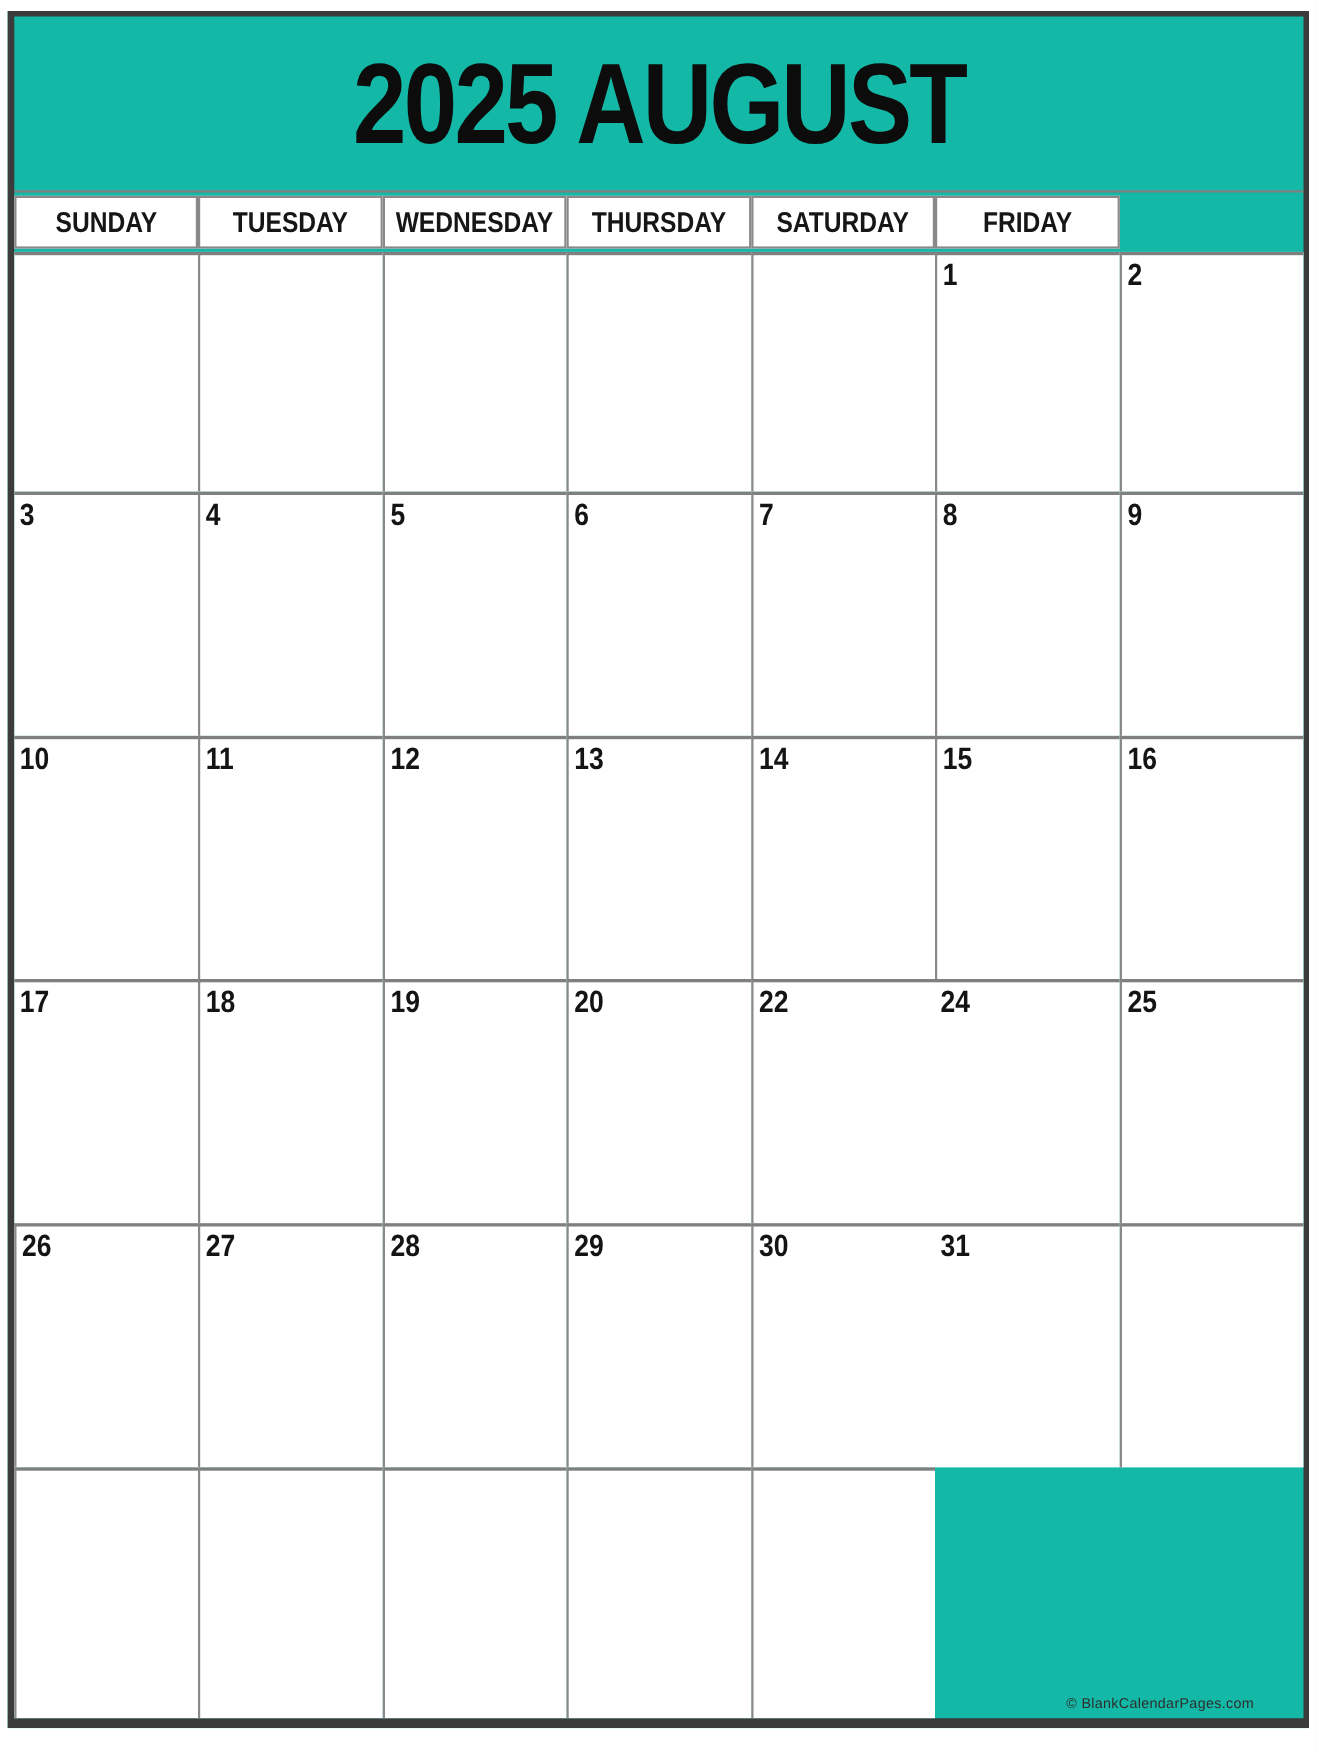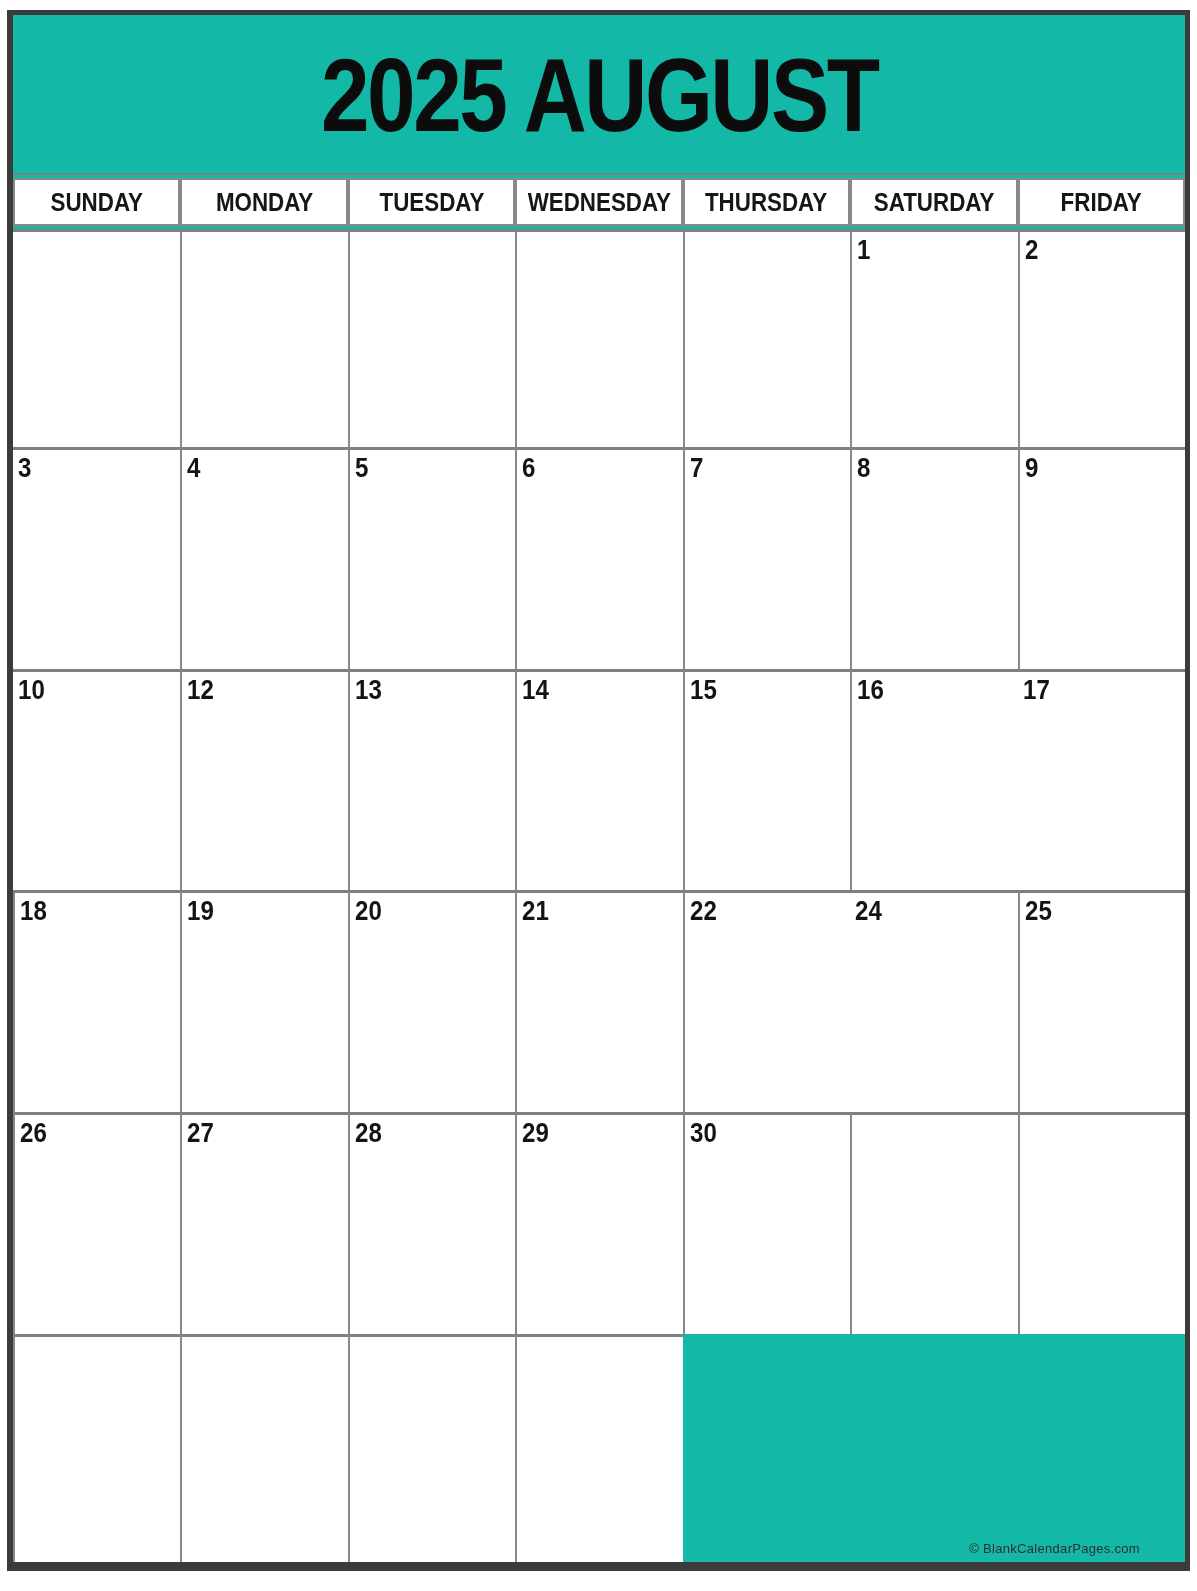--- a/index.html
+++ b/index.html
@@ -129,23 +129,20 @@
       <span class="title-text">2025 AUGUST</span>
     </div>
 
     <div class="week-topline"></div>
 
     <div class="weekday-row">
       <div class="weekday-cell">
           <span class="weekday-label">SUNDAY</span>
         </div>
       <div class="weekday-cell">
-          <span class="weekday-label">MONDAY</span>
-        </div>
-      <div class="weekday-cell">
           <span class="weekday-label">TUESDAY</span>
         </div>
       <div class="weekday-cell">
           <span class="weekday-label">WEDNESDAY</span>
         </div>
       <div class="weekday-cell">
           <span class="weekday-label">THURSDAY</span>
         </div>
       <div class="weekday-cell">
           <span class="weekday-label">SATURDAY</span>
@@ -167,41 +164,42 @@
 
       <div class="date-cell first-col"><span class="date-number">3</span></div>
       <div class="date-cell"><span class="date-number">4</span></div>
       <div class="date-cell"><span class="date-number">5</span></div>
       <div class="date-cell"><span class="date-number">6</span></div>
       <div class="date-cell"><span class="date-number">7</span></div>
       <div class="date-cell"><span class="date-number">8</span></div>
       <div class="date-cell"><span class="date-number">9</span></div>
 
       <div class="date-cell first-col"><span class="date-number">10</span></div>
+      <div class="date-cell"><span class="date-number">11</span></div>
       <div class="date-cell"><span class="date-number">12</span></div>
       <div class="date-cell"><span class="date-number">13</span></div>
       <div class="date-cell"><span class="date-number">14</span></div>
       <div class="date-cell"><span class="date-number">15</span></div>
       <div class="date-cell"><span class="date-number">16</span></div>
 
       <div class="date-cell first-col"><span class="date-number">17</span></div>
       <div class="date-cell"><span class="date-number">18</span></div>
       <div class="date-cell"><span class="date-number">19</span></div>
       <div class="date-cell"><span class="date-number">20</span></div>
-      <div class="date-cell"><span class="date-number">21</span></div>
       <div class="date-cell"><span class="date-number">22</span></div>
 
       <div class="date-cell first-col"><span class="date-number">24</span></div>
       <div class="date-cell"><span class="date-number">25</span></div>
       <div class="date-cell"><span class="date-number">26</span></div>
       <div class="date-cell"><span class="date-number">27</span></div>
       <div class="date-cell"><span class="date-number">28</span></div>
       <div class="date-cell"><span class="date-number">29</span></div>
       <div class="date-cell"><span class="date-number">30</span></div>
 
+      <div class="date-cell first-col"><span class="date-number">31</span></div>
       <div class="date-cell"><span class="date-number"></span></div>
       <div class="date-cell"><span class="date-number"></span></div>
       <div class="date-cell"><span class="date-number"></span></div>
       <div class="date-cell"><span class="date-number"></span></div>
       <div class="date-cell"><span class="date-number"></span></div>
       <div class="date-cell"><span class="date-number"></span></div>
     </div>
 
   </div>
 

